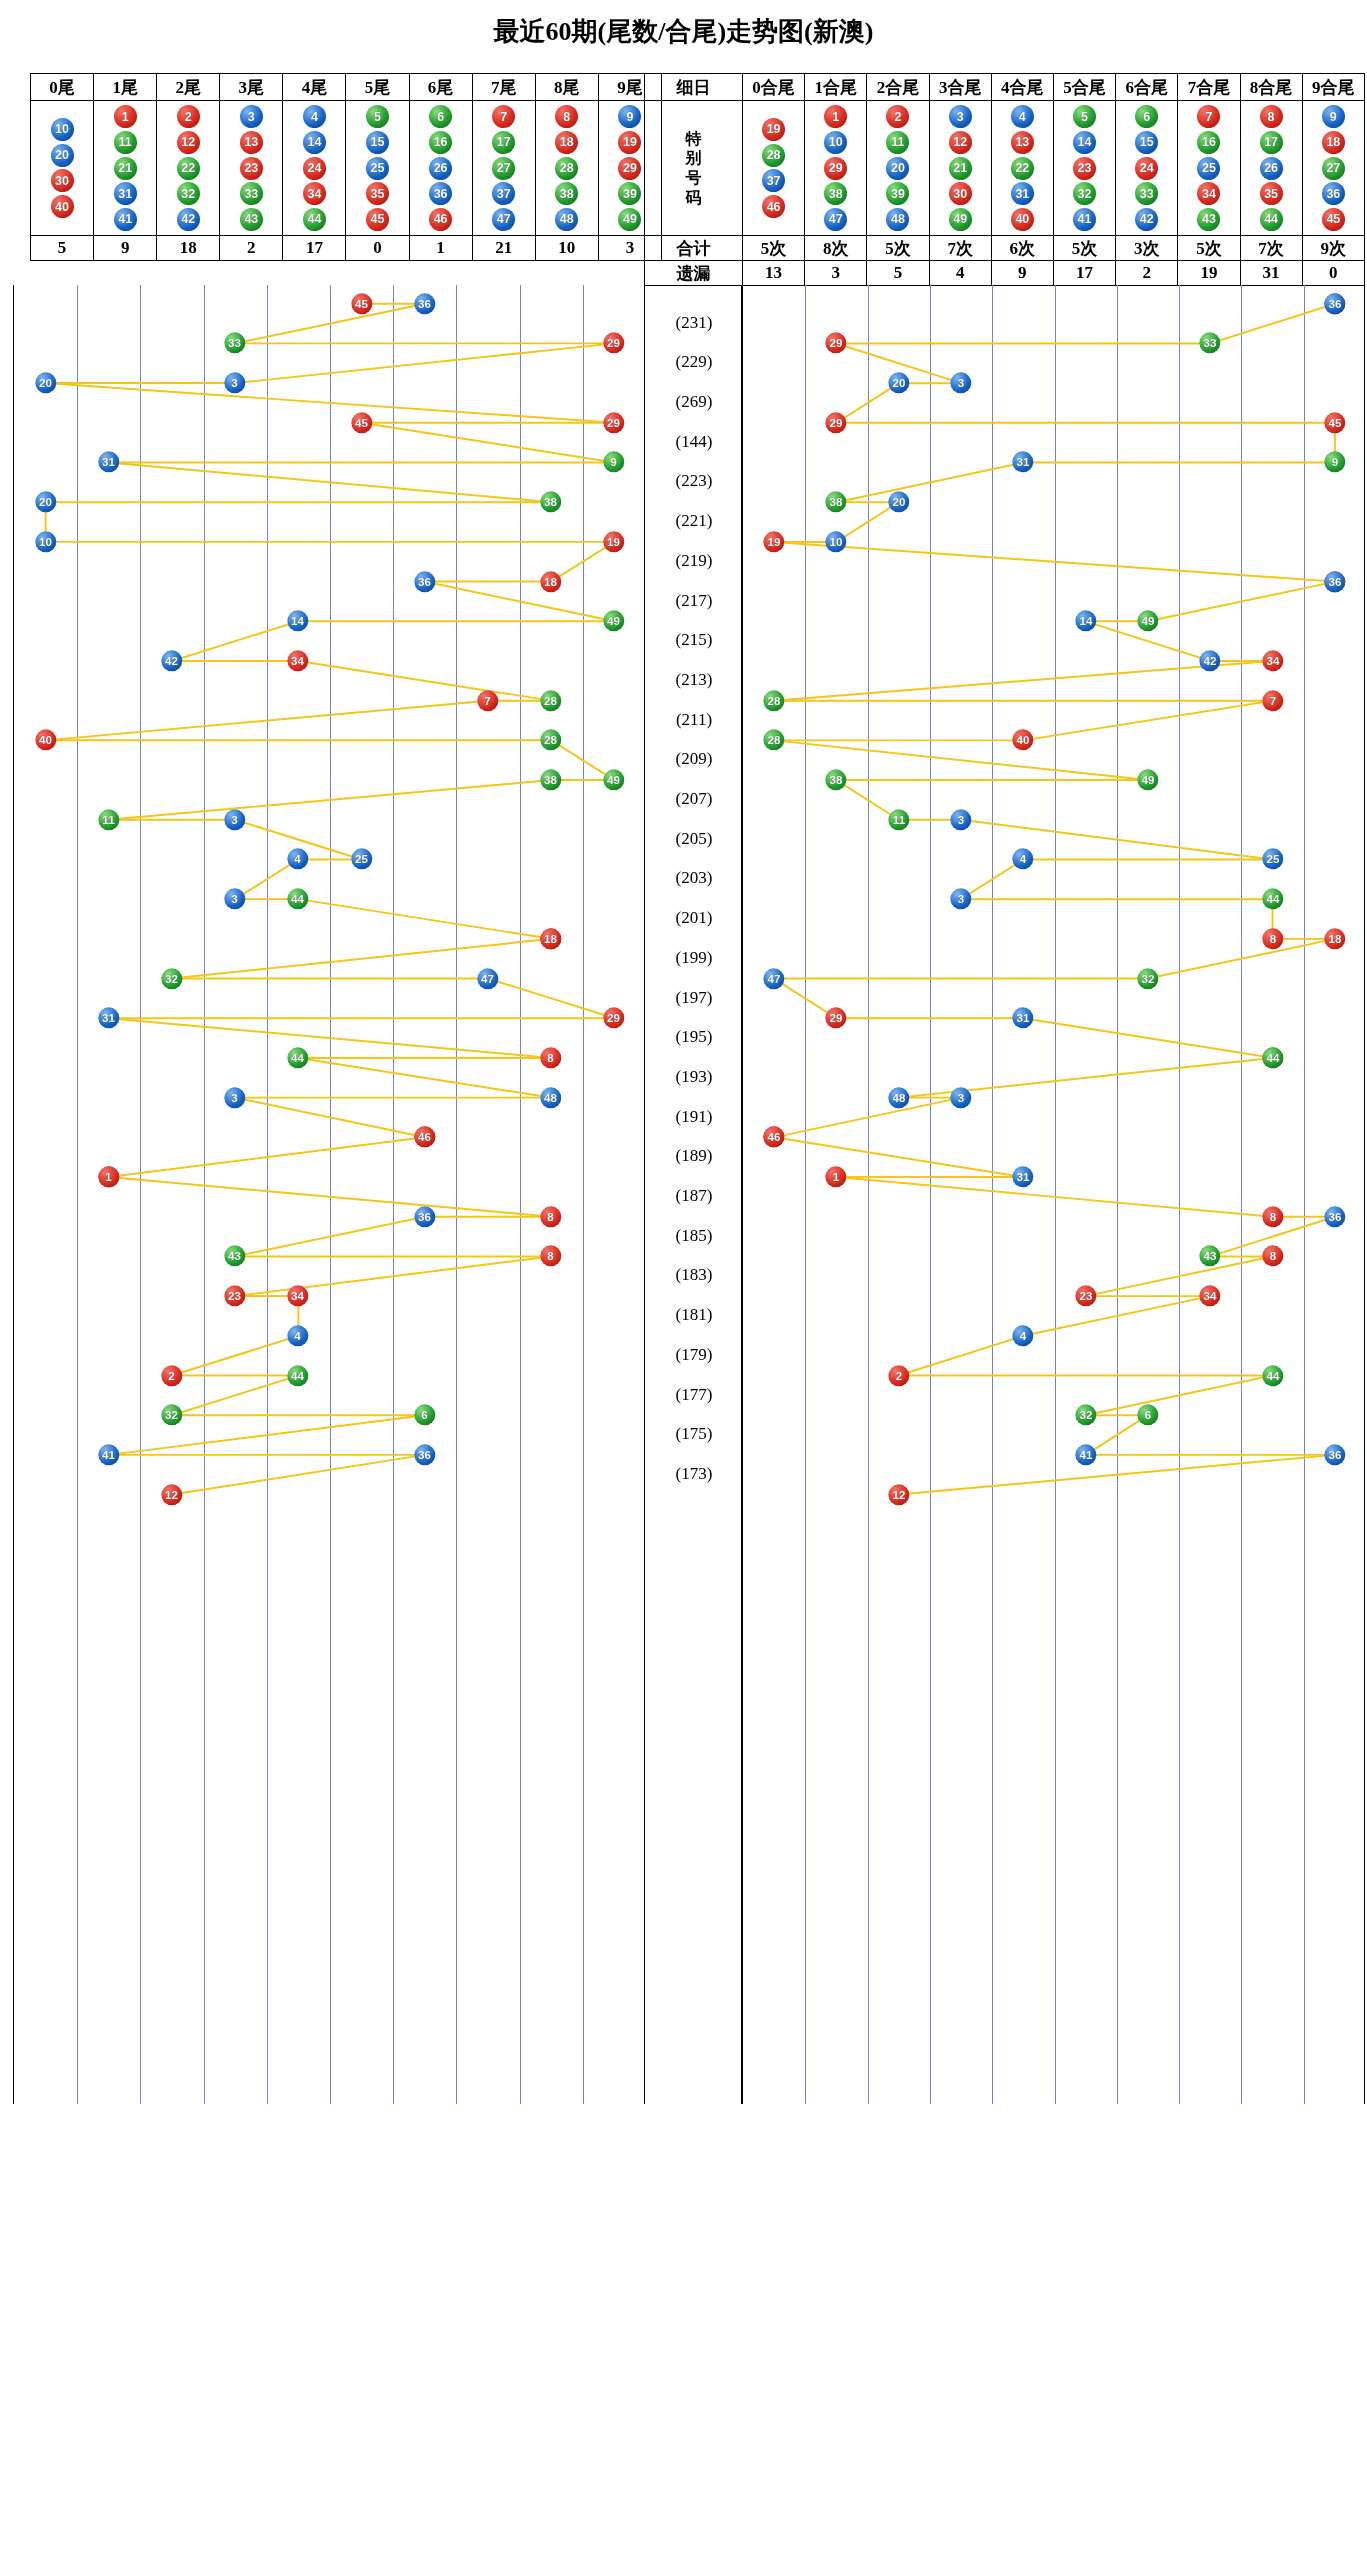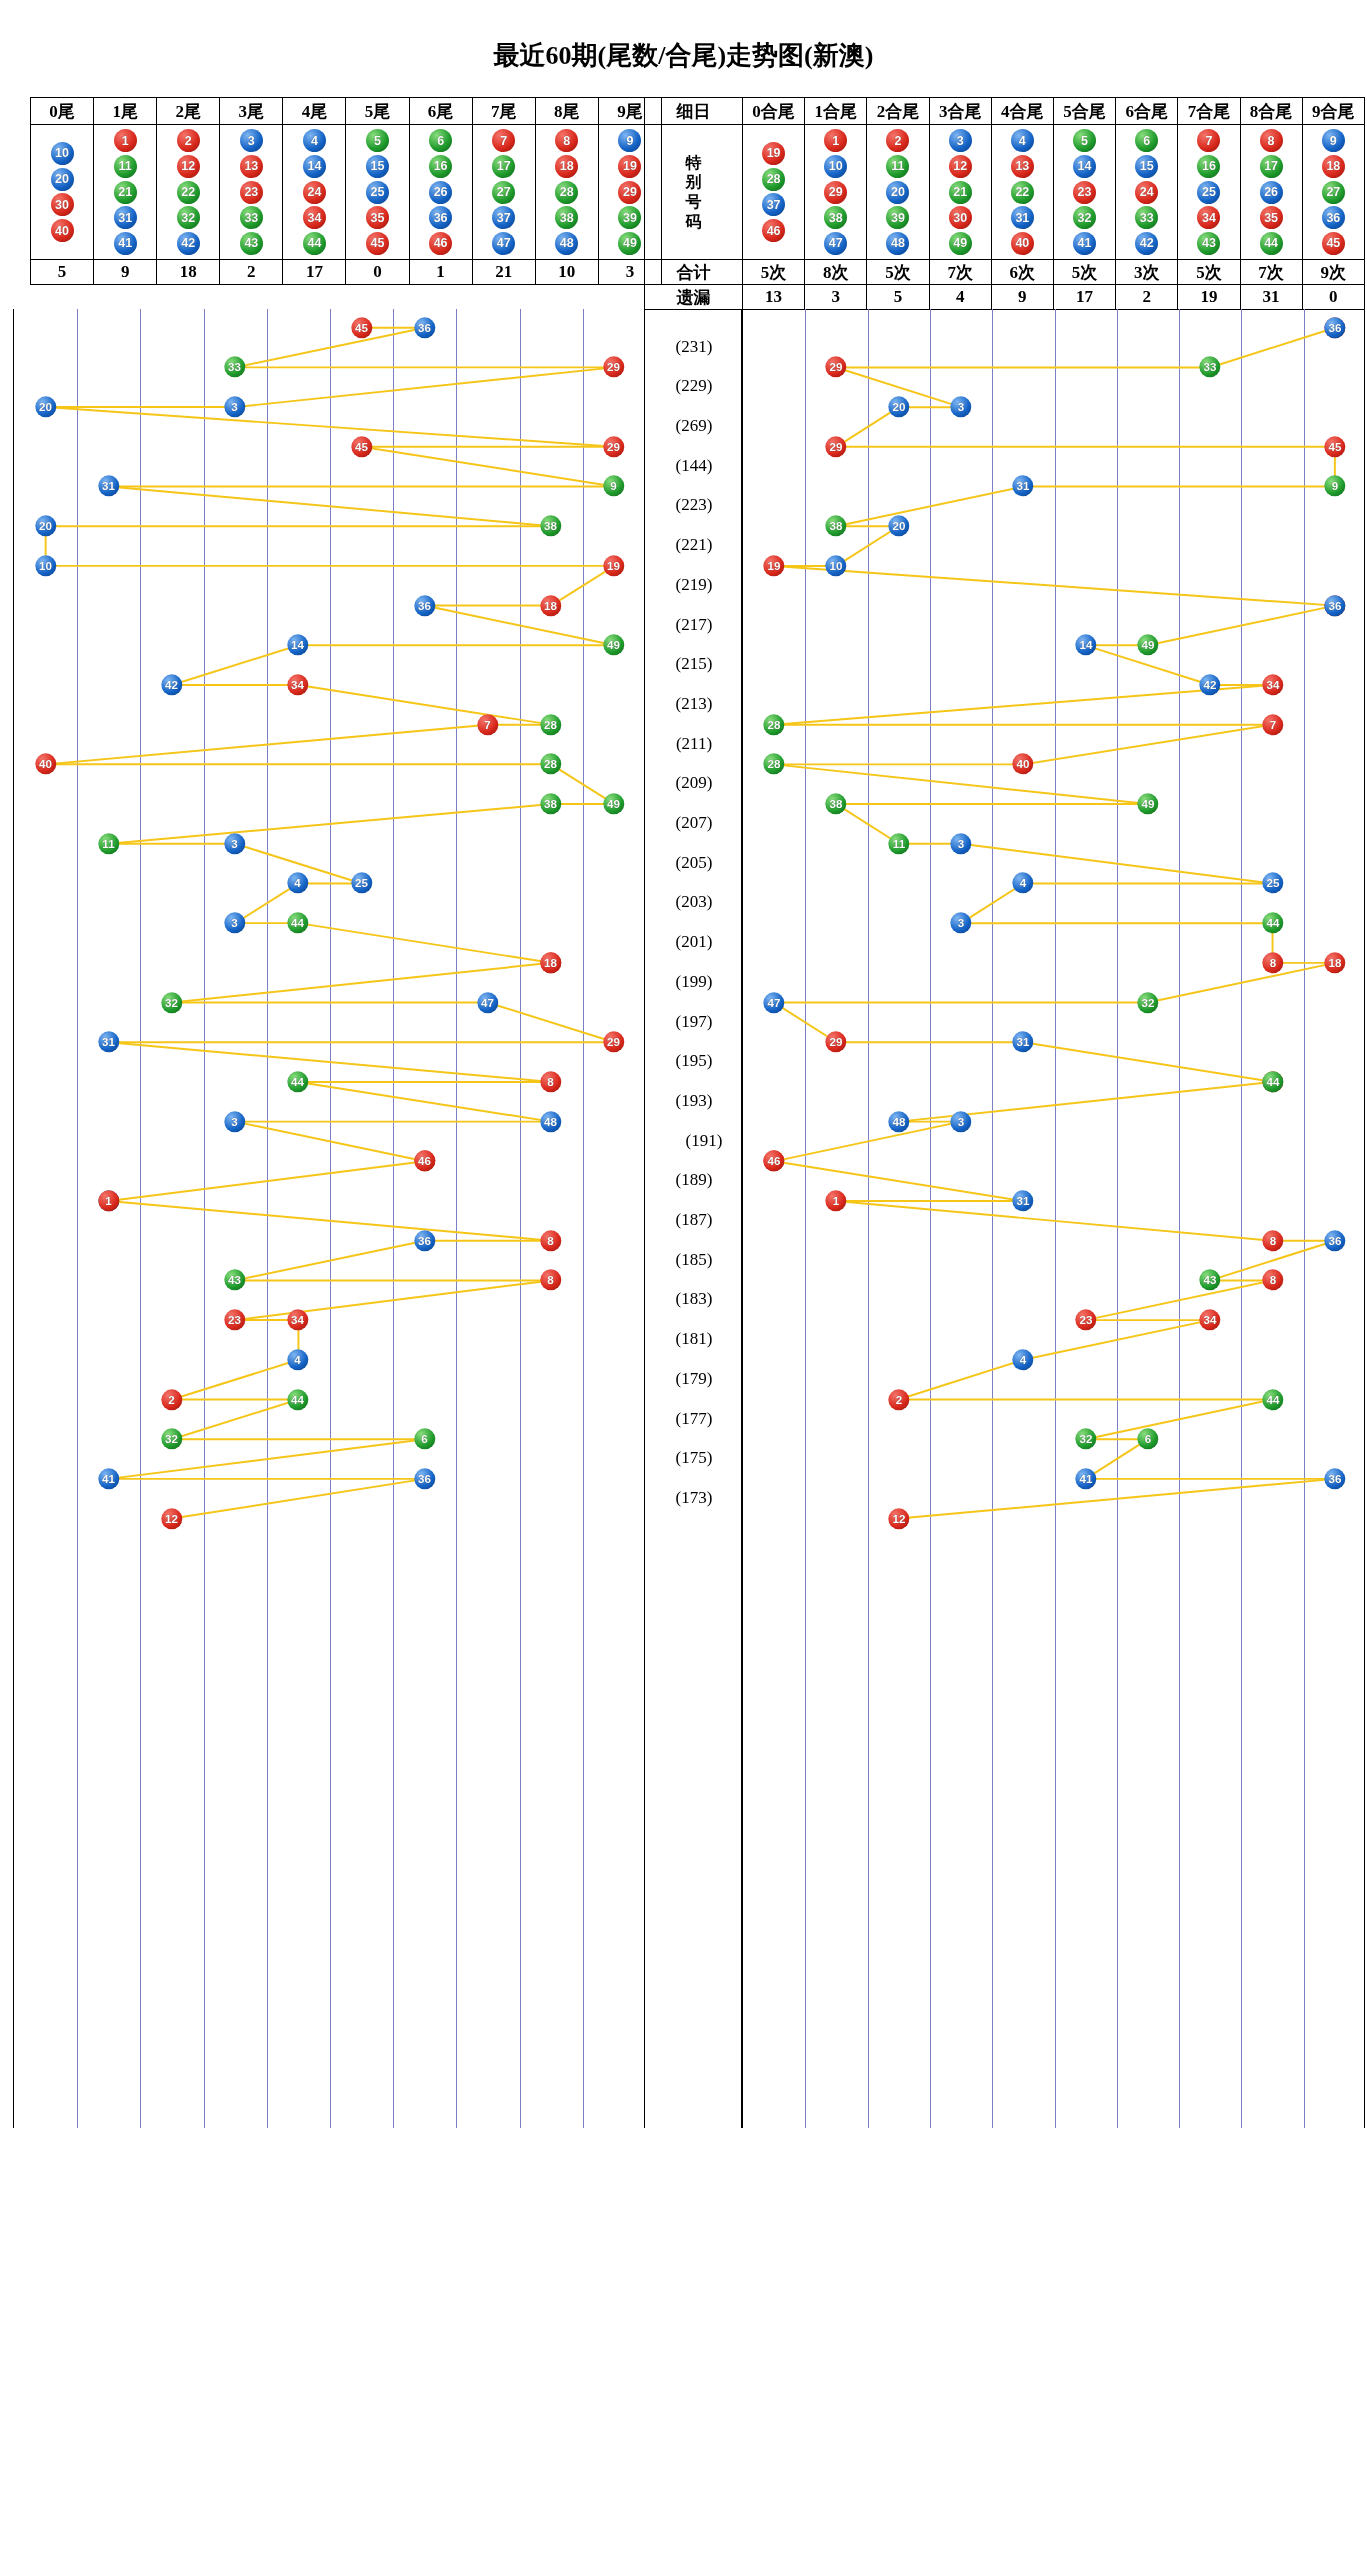--- a/index.html
+++ b/index.html
@@ -9,21 +9,20 @@
     background: #ffffff;
     font-family: "Liberation Sans", sans-serif;
     color: #000;
     -webkit-font-smoothing: none;
   }
   #page {
     position: relative;
     width: 1367px;
     height: 2104px;
     overflow: hidden;
-    margin-top: 24px;
   }
   #title {
     position: absolute;
     left: 0; top: 14.2px;
     width: 1367px;
     text-align: center;
     font-size: 26px;
     font-weight: bold;
     letter-spacing: 0px;
     font-family: "Liberation Serif", serif;
@@ -549,21 +548,21 @@
       <span class="rowlabel" style="left:49px;top:435px">(211)</span>
       <span class="rowlabel" style="left:49px;top:474px">(209)</span>
       <span class="rowlabel" style="left:49px;top:514px">(207)</span>
       <span class="rowlabel" style="left:49px;top:554px">(205)</span>
       <span class="rowlabel" style="left:49px;top:593px">(203)</span>
       <span class="rowlabel" style="left:49px;top:633px">(201)</span>
       <span class="rowlabel" style="left:49px;top:673px">(199)</span>
       <span class="rowlabel" style="left:49px;top:713px">(197)</span>
       <span class="rowlabel" style="left:49px;top:752px">(195)</span>
       <span class="rowlabel" style="left:49px;top:792px">(193)</span>
-      <span class="rowlabel" style="left:59px;top:832px">(191)</span>
+      <span class="rowlabel" style="left:49px;top:832px">(191)</span>
       <span class="rowlabel" style="left:49px;top:871px">(189)</span>
       <span class="rowlabel" style="left:49px;top:911px">(187)</span>
       <span class="rowlabel" style="left:49px;top:951px">(185)</span>
       <span class="rowlabel" style="left:49px;top:990px">(183)</span>
       <span class="rowlabel" style="left:49px;top:1030px">(181)</span>
       <span class="rowlabel" style="left:49px;top:1070px">(179)</span>
       <span class="rowlabel" style="left:49px;top:1110px">(177)</span>
       <span class="rowlabel" style="left:49px;top:1149px">(175)</span>
       <span class="rowlabel" style="left:49px;top:1189px">(173)</span>
     </div>

